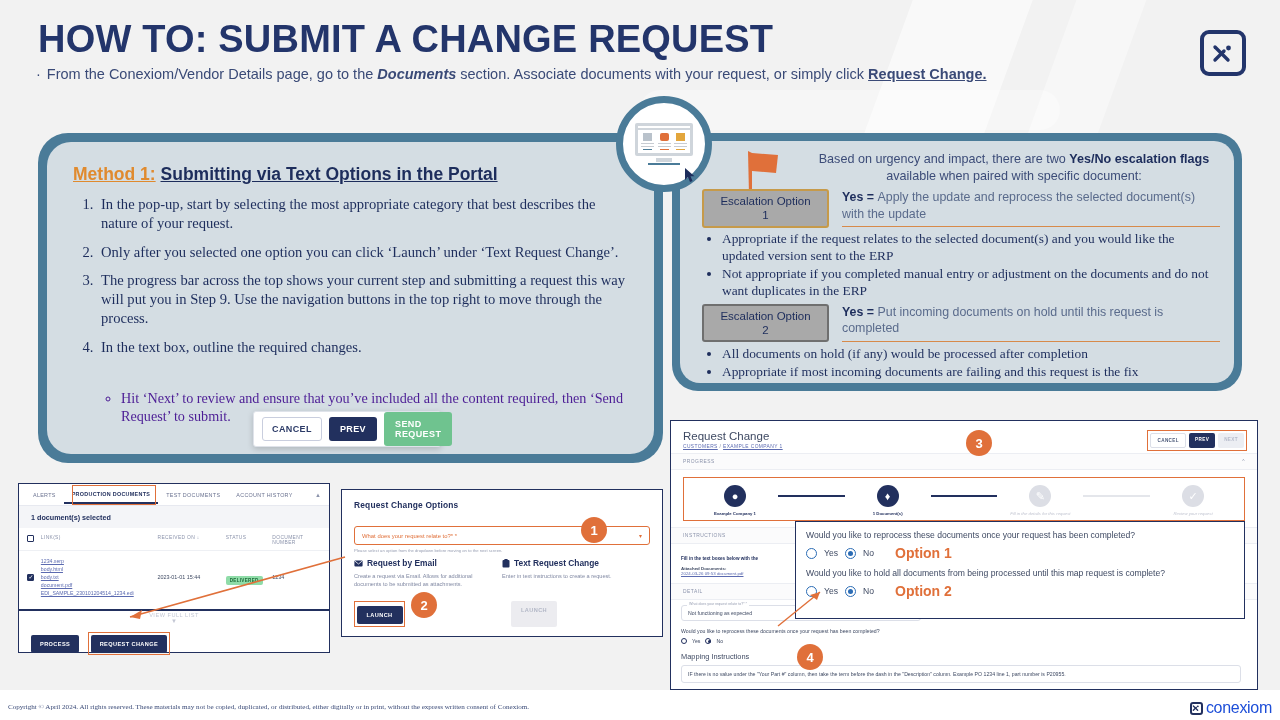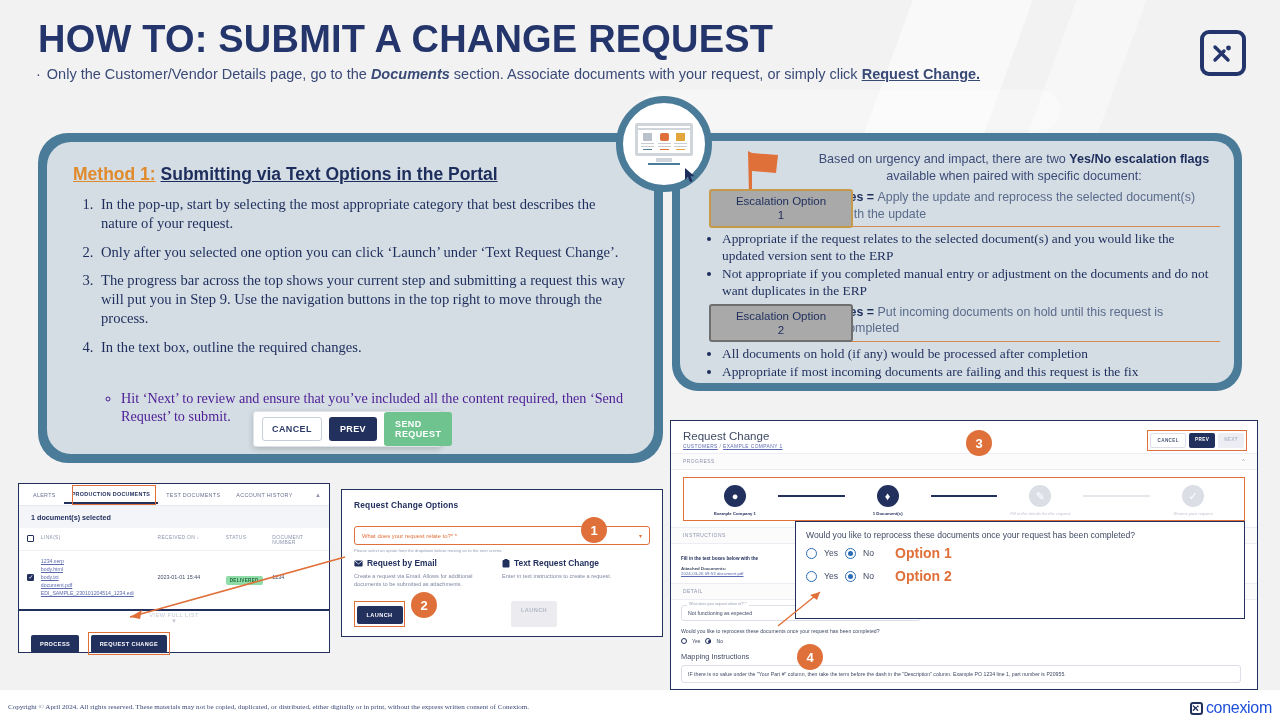--- a/index.html
+++ b/index.html
@@ -101,21 +101,21 @@
     padding: 10px 14px 6px 14px; position: relative;
   }
   #flag-icon { position:absolute; left:62px; top:8px; }
   #esc-intro {
     margin-left: 120px; margin-right: 6px; text-align:center;
     font-size: 12.6px; color:#3c4c78; line-height:1.35;
   }
   #esc-intro b { color:#1d2d5c; }
   .esc-block { position: relative; margin-top: 4px; }
   .esc-tag {
-    position:absolute; left:15px; top:0; width: 144px; min-height: 36px;
+    position:absolute; left:8px; top:0; width: 127px; min-height: 36px;
     background:#a9a9a9; border:2px solid #c69a4a; border-radius:3px;
     color:#1d2d5c; font-size:11.5px; text-align:center; padding: 3px 2px; line-height:1.25;
     z-index: 3;
   }
   .esc-tag.grey { border-color:#6f6f6f; }
   .esc-yes {
     margin-left: 148px; font-size:12.4px; color:#5a6b8c; line-height:1.35; min-height:38px;
     border-bottom: 1px solid #d78a4a; padding-bottom:2px;
   }
   .esc-yes b { color:#1d2d5c; }
@@ -258,21 +258,21 @@
 </head>
 <body>
 
 <div class="bg-swoosh sw1"></div>
 <div class="bg-swoosh sw2"></div>
 <div class="bg-swoosh sw3"></div>
 
 <div id="header">
   <div id="page-title">HOW TO: SUBMIT A CHANGE REQUEST</div>
   <div id="intro-bullet">
-    <span class="dot">·</span><span>Only the Customer/Vendor Details page, go to the </span><i>Documents</i><span> section. Associate documents with your request, or simply click </span><u>Request Change.</u>
+    <span class="dot">·</span><span>From the Conexiom/Vendor Details page, go to the </span><i>Documents</i><span> section. Associate documents with your request, or simply click </span><u>Request Change.</u>
   </div>
   <div id="brand-mark">
     <svg width="24" height="24" viewBox="0 0 24 24">
       <path d="M4 6 L17 19" stroke="#23356b" stroke-width="3.4" stroke-linecap="round" fill="none"></path>
       <path d="M4 19 L13 10" stroke="#23356b" stroke-width="3.4" stroke-linecap="round" fill="none"></path>
       <circle cx="17.5" cy="7" r="2.4" fill="#23356b"></circle>
     </svg>
   </div>
 </div>
 
@@ -534,20 +534,21 @@
 
 <div id="options-overlay">
   <div class="ov-q">Would you like to reprocess these documents once your request has been completed?</div>
   <div class="ov-row">
     <span class="ov-radio"></span>
     <span class="ov-lab">Yes</span>
     <span class="ov-radio sel"></span>
     <span class="ov-lab">No</span>
     <span class="ov-opt">Option 1</span>
   </div>
+  <div class="ov-q">Would you like to hold all documents from being processed until this map request is complete?</div>
   <div class="ov-row">
     <span class="ov-radio"></span>
     <span class="ov-lab">Yes</span>
     <span class="ov-radio sel"></span>
     <span class="ov-lab">No</span>
     <span class="ov-opt">Option 2</span>
   </div>
 </div>
 
 <svg id="arrow-svg2" width="60" height="40" viewBox="0 0 60 40">

